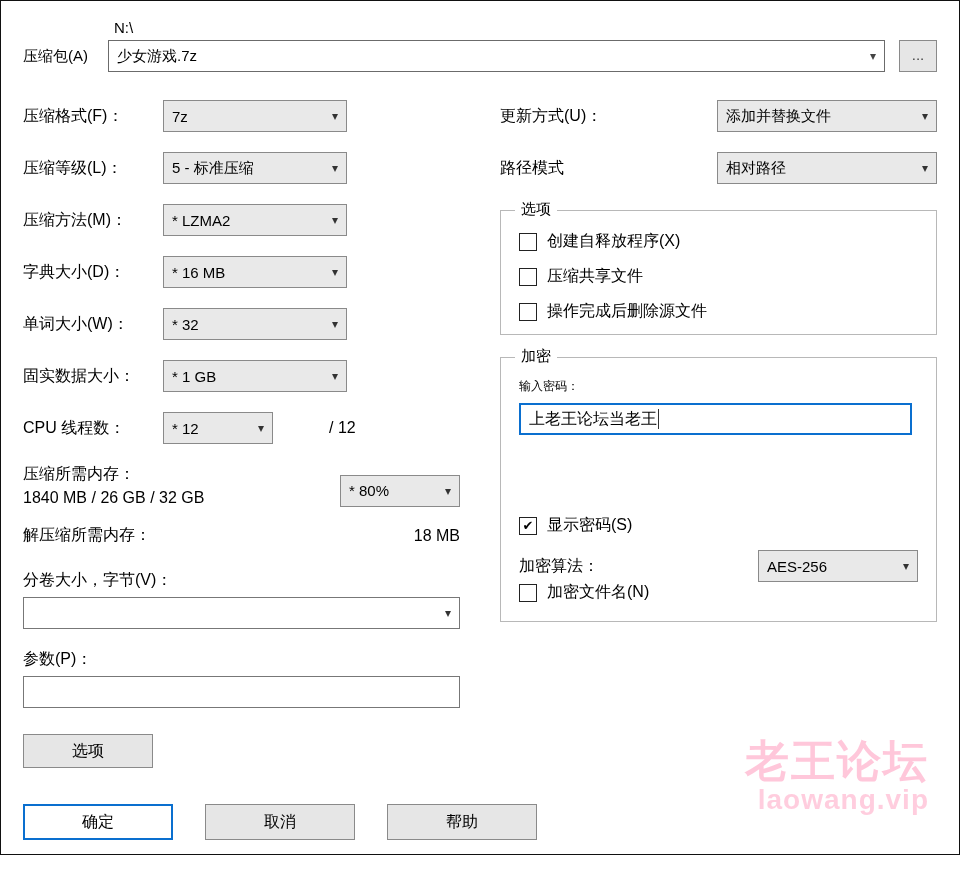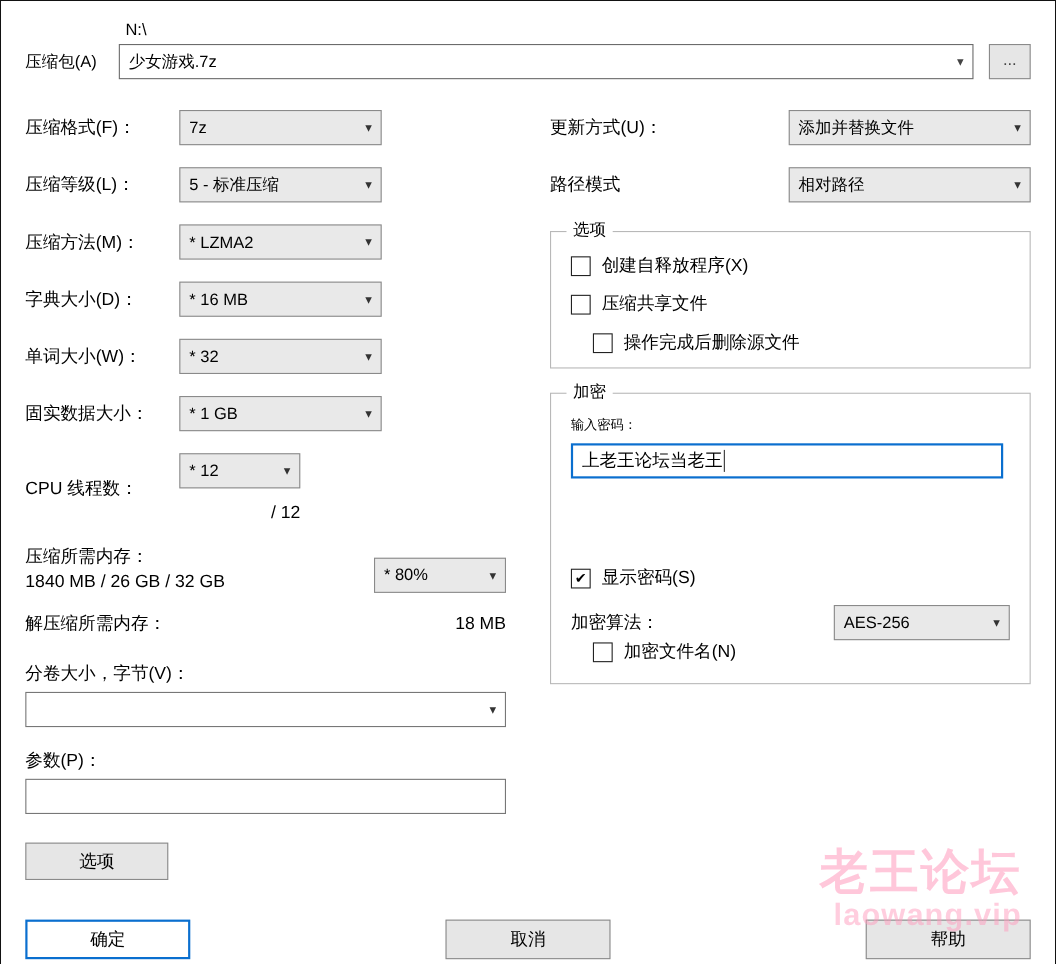--- a/index.html
+++ b/index.html
@@ -91,21 +91,21 @@
     padding: 0 8px;
     font-size: 15px;
     cursor: pointer;
   }
   .combo.w200 { width: 184px; }
   .combo.w110 { width: 110px; }
   .combo.w120 { width: 120px; }
   .combo.full { width: 100%; }
   .combo .chev { font-size: 12px; color: #333; }
 
-  .cpu-row { display: flex; align-items: flex-end; gap: 14px; flex-direction: column; }
+  .cpu-row { display: flex; align-items: center; gap: 14px; }
 
   .mem-block { margin-bottom: 18px; }
   .mem-block .lbl2 { font-size: 16px; margin-bottom: 4px; }
   .mem-flex { display: flex; justify-content: space-between; align-items: center; }
   .mem-flex .val { font-size: 16px; }
 
   .decompress-row { display: flex; justify-content: space-between; align-items: center; margin-bottom: 24px; font-size: 16px; }
 
   .vol-label { font-size: 16px; margin-bottom: 6px; }
   .vol-input {
@@ -150,21 +150,21 @@
   }
   .fieldset .legend {
     position: absolute;
     top: -11px;
     left: 14px;
     background: #fff;
     padding: 0 6px;
     font-size: 15px;
   }
   .chk-row { display: flex; align-items: center; gap: 10px; margin-bottom: 14px; font-size: 16px; }
-  .chk-row:last-child { margin-bottom: 0; margin-left: 20px; }
+  .chk-row:last-child { margin-bottom: 0; }
   .chkbox {
     width: 18px; height: 18px;
     border: 1.5px solid #222;
     background: #fff;
     display: inline-flex;
     align-items: center;
     justify-content: center;
     font-size: 14px;
     line-height: 1;
   }
@@ -184,22 +184,22 @@
   }
   .pwd-input .caret {
     display: inline-block;
     width: 1px; height: 20px; background: #333; margin-left: 1px;
   }
 
   .enc-method-row { display: flex; align-items: center; justify-content: space-between; font-size: 16px; }
 
   .bottom-buttons {
     display: flex;
-    justify-content: space-between;
-    gap: 21px;
+    justify-content: flex-start;
+    gap: 32px;
     margin-top: 36px;
   }
   .bottom-buttons .btn { width: 150px; height: 36px; }
   .bottom-buttons .btn.primary {
     background: #fff;
     border: 2px solid #0a6fcf;
   }
 
   .watermark {
     position: absolute;

